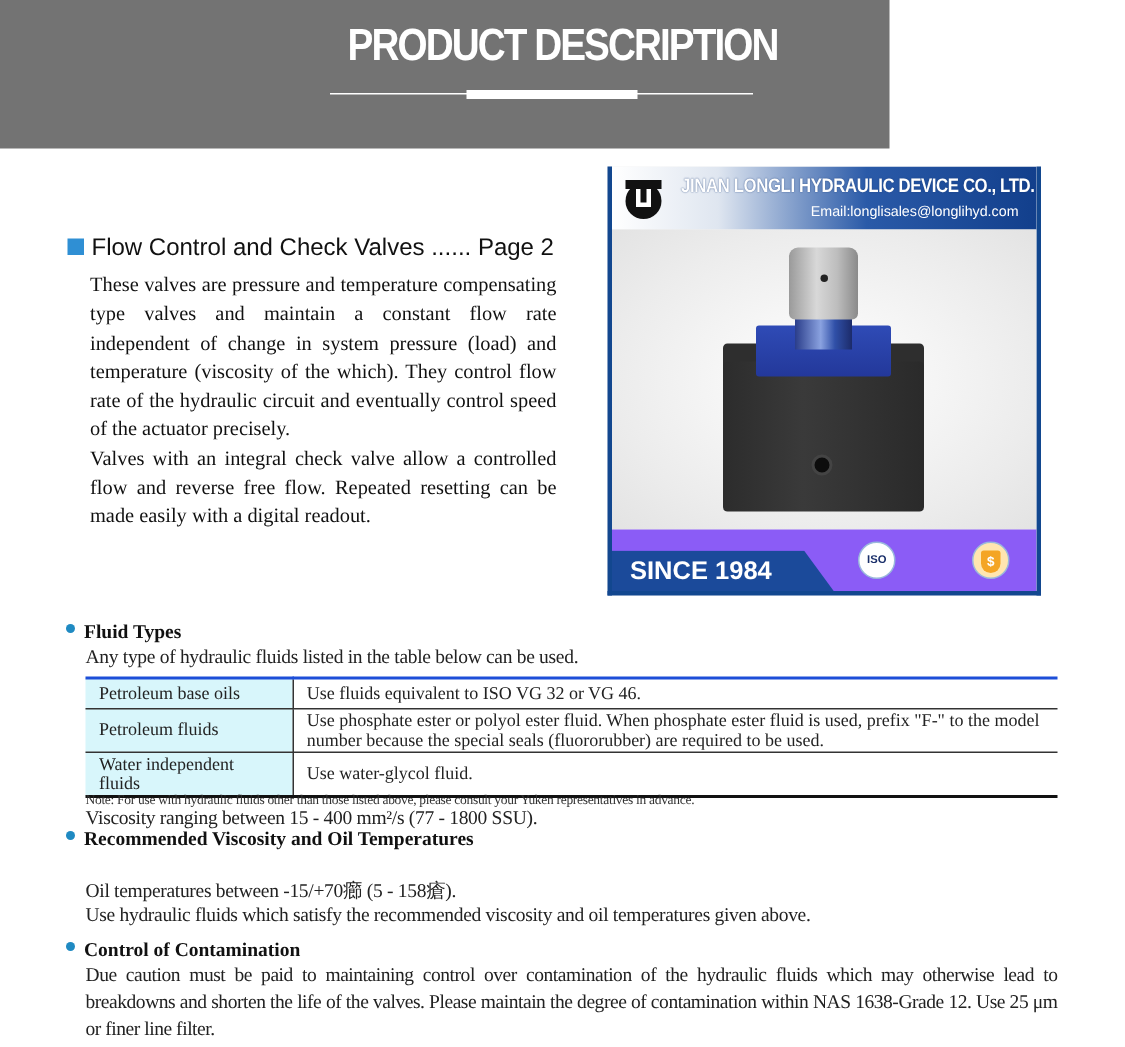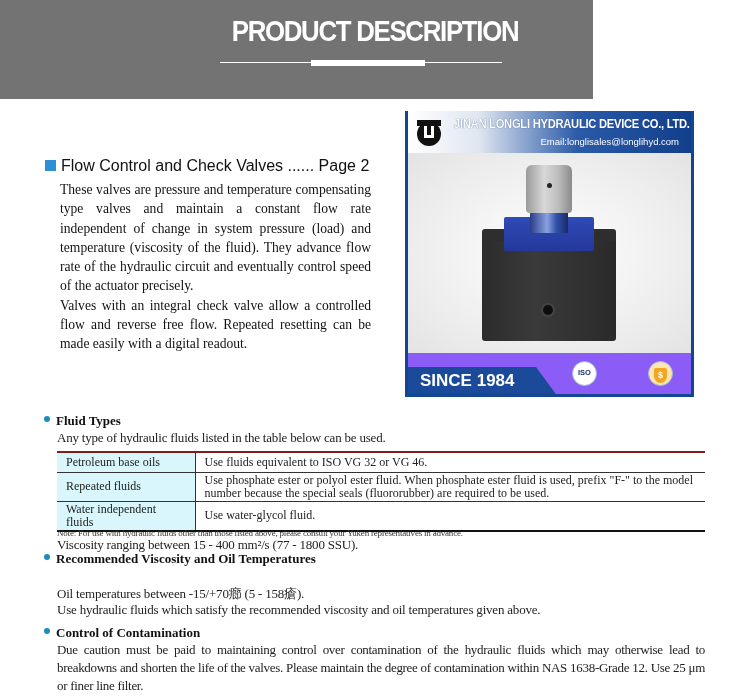--- a/index.html
+++ b/index.html
@@ -59,21 +59,21 @@
     .badge-shield { left: 240px; background: #ffe6b0; }
     .shield { display: inline-block; width: 13px; height: 15px; margin-top: 4px; background: #f4a524; border-radius: 2px 2px 7px 7px;
       color: #fff; font-size: 9px; line-height: 15px; }
 
     
     .bullet { display: inline-block; width: 6px; height: 6px; border-radius: 50%; background: #1f8ac2; margin-right: 6px; vertical-align: 3px; }
     .sec-title { position: absolute; left: 44px; font-size: 13px; font-weight: bold; color: #111; white-space: nowrap; }
     .sec-text { position: absolute; left: 57px; font-size: 13px; color: #222; white-space: nowrap; letter-spacing: -0.2px; }
 
     table.fluids { position: absolute; left: 57px; top: 451px; width: 648px; border-collapse: collapse; font-size: 12px; color: #222; }
-    table.fluids { border-top: 2px solid #7f1d1d; border-bottom: 2px solid #111; }
+    table.fluids { border-top: 2px solid #1d4ed8; border-bottom: 2px solid #111; }
     table.fluids td { border-bottom: 1px solid #333; padding: 1px 9px; vertical-align: middle; line-height: 13px; }
     table.fluids td.k { width: 138px; background: #d8f6fb; border-right: 1px solid #333; }
     table.fluids tr.r0 td { height: 20px; }
     table.fluids tr.r1 td { height: 29px; }
     table.fluids tr.r2 td { height: 19px; }
 
     .note { position: absolute; left: 57px; top: 528px; font-size: 9px; color: #333; white-space: nowrap; letter-spacing: -0.2px; }
     .contam-body { position: absolute; left: 57px; top: 641px; width: 648px; font-size: 13px; line-height: 17.8px; color: #222; text-align: justify; letter-spacing: -0.3px; }
   </style>
 </head>
@@ -82,21 +82,21 @@
 <div class="banner">
   <div class="banner-title">PRODUCT DESCRIPTION</div>
   <div class="banner-line"></div>
   <div class="banner-line-thick"></div>
 </div>
 
 <div class="intro-heading">
   <span class="sq"></span><span>Flow Control and Check Valves ...... Page 2</span>
 </div>
 <div class="intro-body">
-  <p>These valves are pressure and temperature compensating type valves and maintain a constant flow rate independent of change in system pressure (load) and temperature (viscosity of the fluid). They advance flow rate of the hydraulic circuit and eventually control speed of the actuator precisely.</p>
+  <p>These valves are pressure and temperature compensating type valves and maintain a constant flow rate independent of change in system pressure (load) and temperature (viscosity of the which). They control flow rate of the hydraulic circuit and eventually control speed of the actuator precisely.</p>
   <p>Valves with an integral check valve allow a controlled flow and reverse free flow. Repeated resetting can be made easily with a digital readout.</p>
 </div>
 
 <div class="panel">
   <div class="panel-header">
     <svg class="logo-mark" viewBox="0 0 30 30">
       <circle cx="15" cy="17" r="12" fill="#111"></circle>
       <rect x="3" y="3" width="24" height="6" fill="#111"></rect>
       <rect x="10" y="9" width="3" height="12" fill="#fff"></rect>
       <rect x="17" y="9" width="3" height="12" fill="#fff"></rect>
@@ -130,21 +130,21 @@
 </div>
 <div class="sec-text" style="top:430px;">Any type of hydraulic fluids listed in the table below can be used.</div>
 
 <table class="fluids">
   <tbody>
       <tr class="r0">
     <td class="k">Petroleum base oils</td>
     <td>Use fluids equivalent to ISO VG 32 or VG 46.</td>
   </tr>
   <tr class="r1">
-    <td class="k">Repeated fluids</td>
+    <td class="k">Petroleum fluids</td>
     <td>Use phosphate ester or polyol ester fluid. When phosphate ester fluid is used, prefix "F-" to the model number because the special seals (fluororubber) are required to be used.</td>
   </tr>
   <tr class="r2">
     <td class="k">Water independent fluids</td>
     <td>Use water-glycol fluid.</td>
   </tr>
 </tbody>
   </table>
 <div class="note">Note: For use with hydraulic fluids other than those listed above, please consult your Yuken representatives in advance.</div>
 

